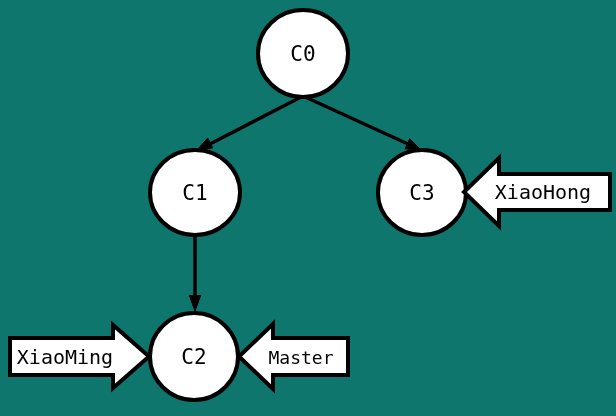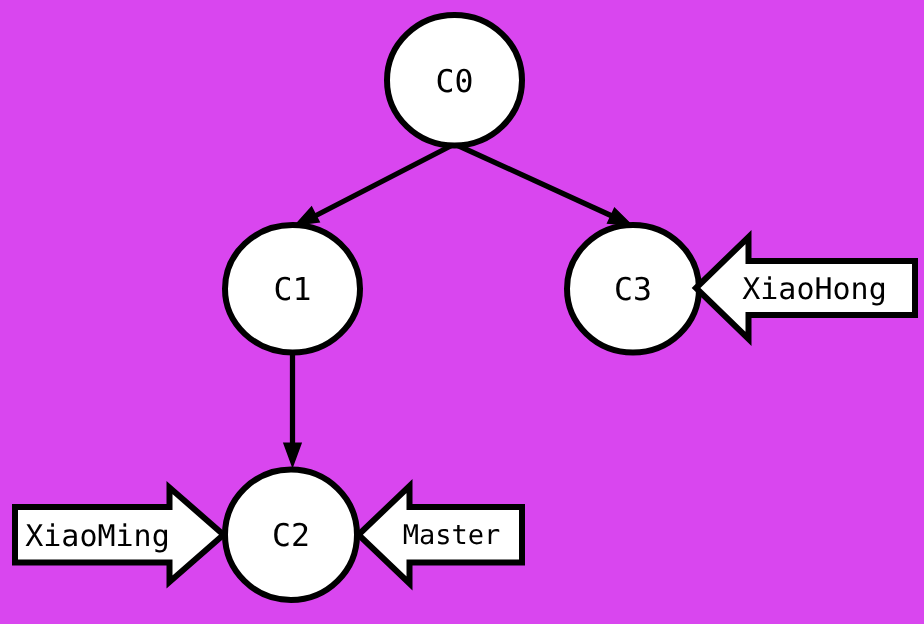--- a/index.html
+++ b/index.html
@@ -8,21 +8,21 @@
     background: #ffffff;
     width: 616px;
     height: 416px;
     overflow: hidden;
     font-family: "DejaVu Sans Mono", monospace;
   }
   .stage {
     position: relative;
     width: 616px;
     height: 416px;
-    background: #d946ef;
+    background: #0f766e;
   }
   svg { display: block; }
   .node-circle {
     fill: #ffffff;
     stroke: #000000;
     stroke-width: 4;
   }
   .edge-line {
     stroke: #000000;
     stroke-width: 3.5;

